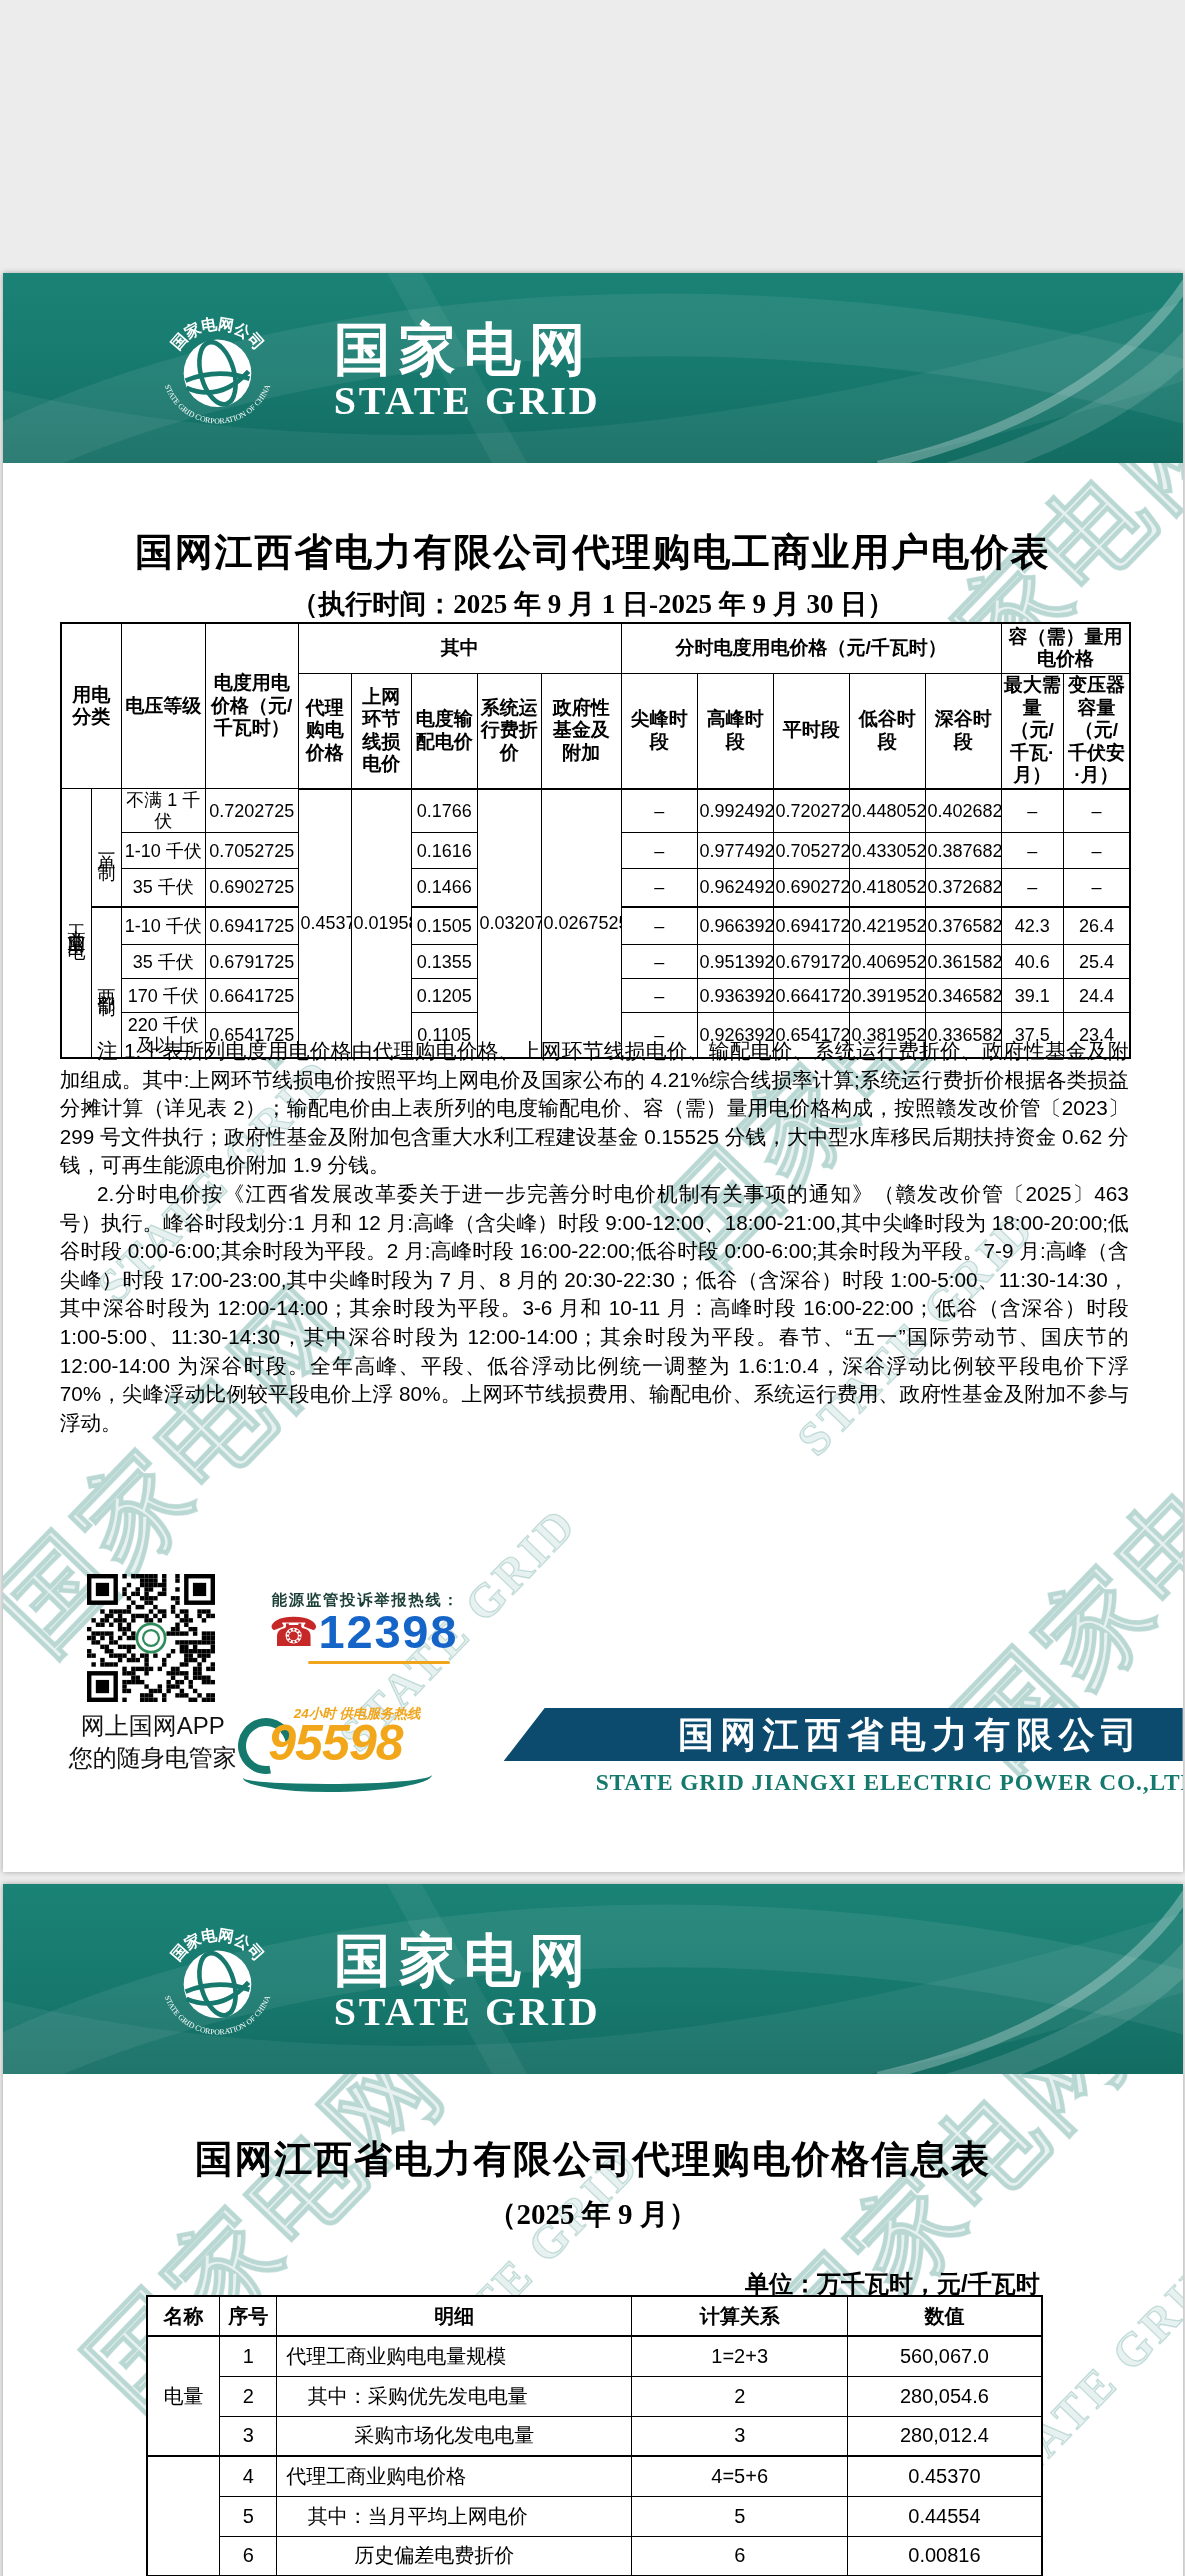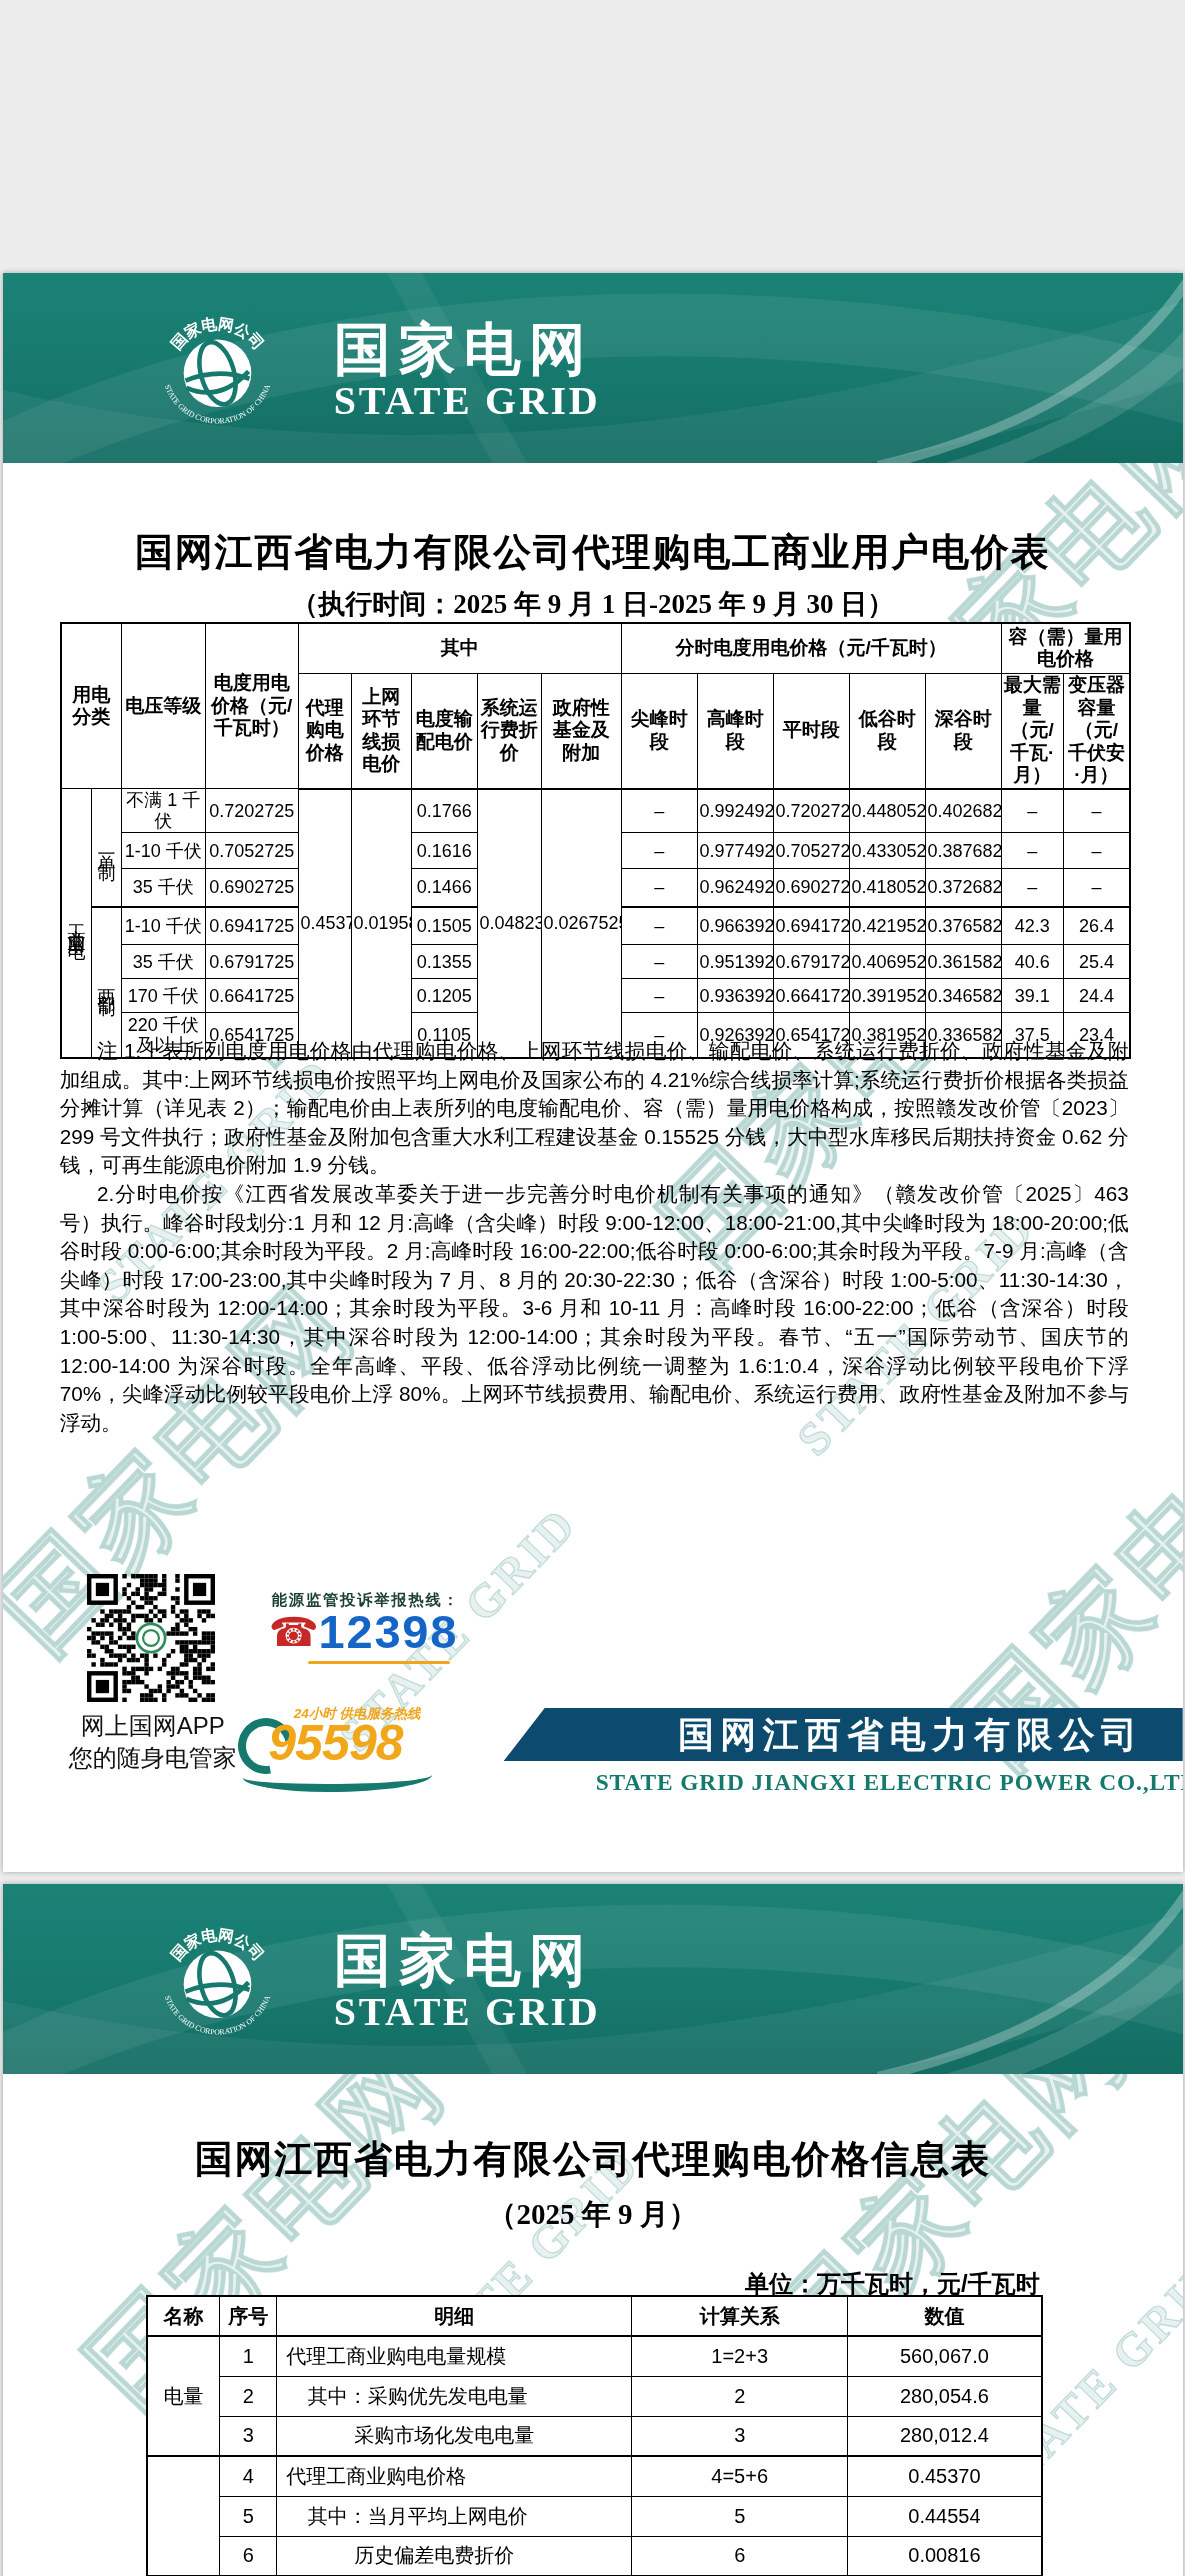--- a/index.html
+++ b/index.html
@@ -151,21 +151,21 @@
         <th>变压器容量（元/千伏安·月）</th>
       </tr>
       <tr style="height:34px;">
         <td rowspan="7"><span class="vert">工商业用电</span></td>
         <td rowspan="3"><span class="vert">单一制</span></td>
         <td>不满 1 千伏</td>
         <td>0.7202725</td>
         <td rowspan="7">0.45370</td>
         <td rowspan="7">0.01958</td>
         <td>0.1766</td>
-        <td rowspan="7">0.04823</td>
+        <td rowspan="7">0.03207</td>
         <td rowspan="7">0.0267525</td>
         <td>–</td>
         <td>0.9924925</td>
         <td>0.7202725</td>
         <td>0.4480525</td>
         <td>0.4026825</td>
         <td>–</td>
         <td>–</td>
       </tr>
       <tr style="height:36px;">

